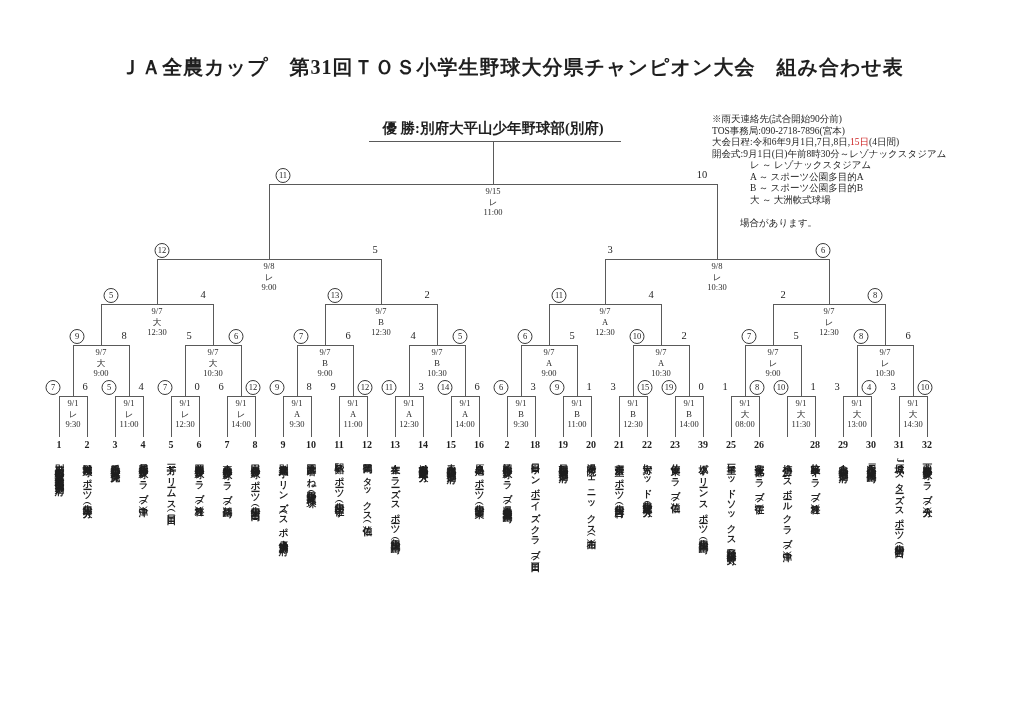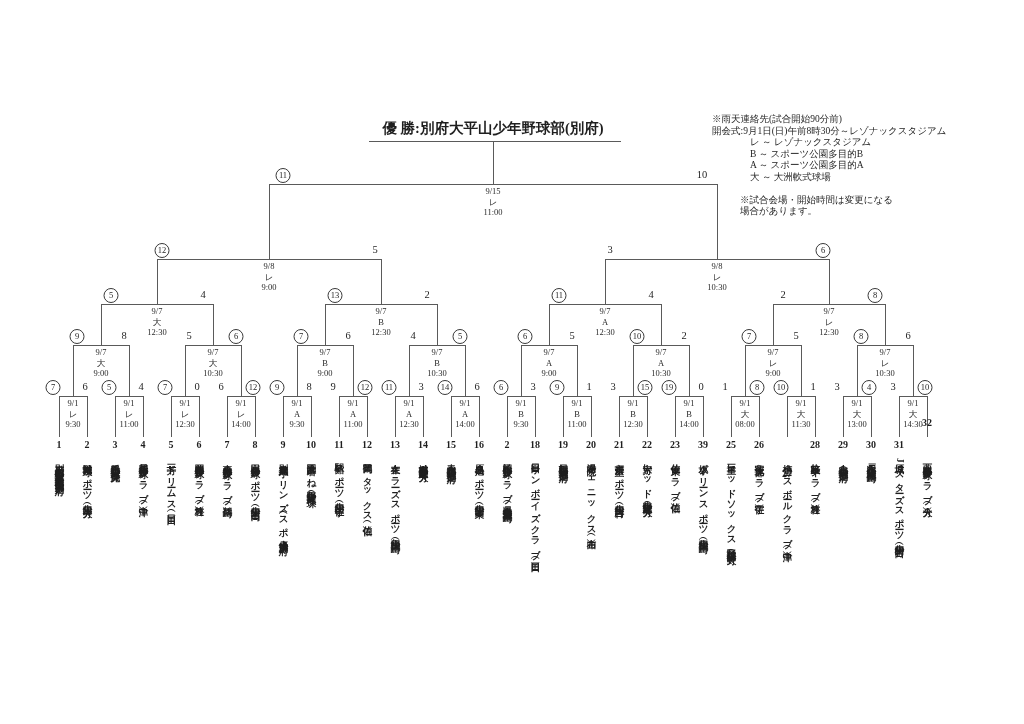--- a/index.html
+++ b/index.html
@@ -23,20 +23,21 @@
   #notes{position:absolute;left:712px;top:114px;width:310px;font-size:9.5px;
          line-height:11.5px;}
   #notes .nline{min-height:11.5px;white-space:nowrap;}
   #notes .spacer{height:7px;}
   .red{color:#cc2222;}
 </style>
 </head>
 <body>
 
 <div id="page">
+  <div id="title">ＪＡ全農カップ　第31回ＴＯＳ小学生野球大分県チャンピオン大会　組み合わせ表</div>
   <div id="champion-label">優 勝:別府大平山少年野球部(別府)</div>
   <div id="bracket">
       <div class="ln" style="left: 59px; top: 396px; width: 29px; height: 1px;"></div>
       <div class="ln" style="left: 59px; top: 396px; width: 1px; height: 41px;"></div>
       <div class="ln" style="left: 87px; top: 396px; width: 1px; height: 41px;"></div>
       <div class="score circ" style="left: 53px; top: 380px;">7</div>
       <div class="score" style="left: 85px; top: 380px;">6</div>
       <div class="minfo" style="left: 41px; top: 398px;">
         <div>9/1</div>
         <div>レ</div>
@@ -399,27 +400,28 @@
       <div class="tnum" style="left: 775px; top: 439px; margin-top: 29px;">27</div>
       <div class="tname" style="left: 787px; top: 456px; transform: translateX(-50%);">小楠ベースボールクラブ（中津）</div>
       <div class="tnum" style="left: 803px; top: 439px;">28</div>
       <div class="tname" style="left: 815px; top: 456px; transform: translateX(-50%);">杵築臥牛クラブ（速杵）</div>
       <div class="tnum" style="left: 831px; top: 439px;">29</div>
       <div class="tname" style="left: 843px; top: 456px; transform: translateX(-50%);">上人少年野球部（別府）</div>
       <div class="tnum" style="left: 859px; top: 439px;">30</div>
       <div class="tname" style="left: 871px; top: 456px; transform: translateX(-50%);">戸次少年野球団（鶴崎）</div>
       <div class="tnum" style="left: 887px; top: 439px;">31</div>
       <div class="tname" style="left: 899px; top: 456px; transform: translateX(-50%);">城原Jスターズスポーツ少年団（竹田）</div>
-      <div class="tnum" style="left: 915px; top: 417px;">32</div>
+      <div class="tnum" style="left: 915px; top: 439px;">32</div>
       <div class="tname" style="left: 927px; top: 456px; transform: translateX(-50%);">西寒多少年野球クラブ（大分）</div>
     </div>
   <div id="notes">
       <div class="nline" style="padding-left: 0px;"><span>※雨天連絡先(試合開始90分前)</span></div>
+      <div class="nline" style="padding-left: 0px;"><span>TOS事務局:090-2718-7896(宮本)</span></div>
+      <div class="nline" style="padding-left: 0px;"><span>大会日程:令和6年9月1日,7日,8日,</span><span class="red">15日</span><span>(4日間)</span></div>
       <div class="nline" style="padding-left: 0px;"><span>開会式:9月1日(日)午前8時30分～レゾナックスタジアム</span></div>
       <div class="nline" style="padding-left: 38px;"><span>レ ～ レゾナックスタジアム</span></div>
+      <div class="nline" style="padding-left: 38px;"><span>A ～ スポーツ公園多目的A</span></div>
       <div class="nline" style="padding-left: 38px;"><span>B ～ スポーツ公園多目的B</span></div>
-      <div class="nline" style="padding-left: 38px;"><span>A ～ スポーツ公園多目的A</span></div>
       <div class="nline" style="padding-left: 38px;"><span>大 ～ 大洲軟式球場</span></div>
       <div class="nline spacer" style="padding-left: 0px;"></div>
-      <div class="nline" style="padding-left: 28px;"><span>※試合会場・開始時間は変更になる</span></div>
       <div class="nline" style="padding-left: 28px;"><span>場合があります。</span></div>
     </div>
 </div>
 
 </body></html>

